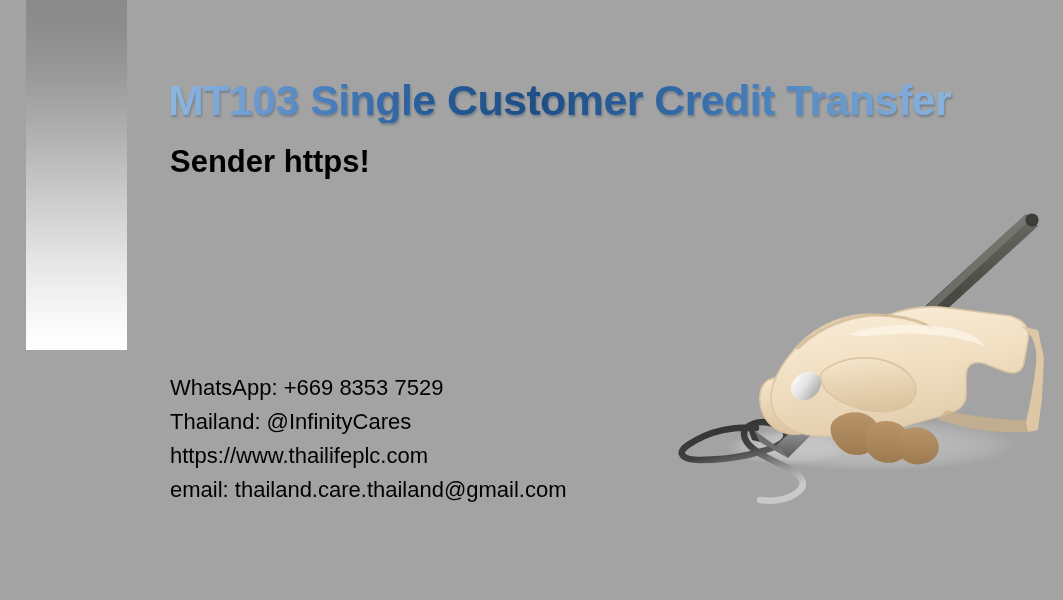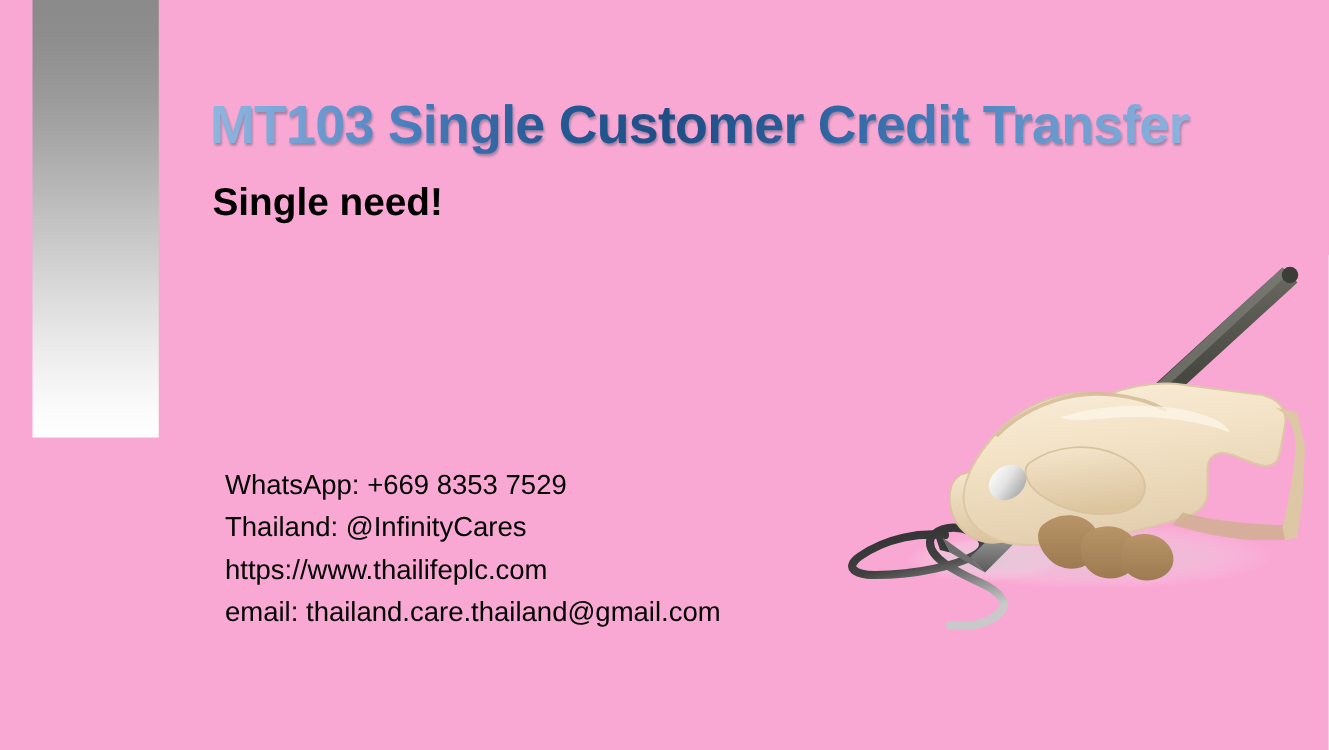--- a/index.html
+++ b/index.html
@@ -8,21 +8,21 @@
     background: #ffffff;
   }
   body {
     font-family: "Liberation Sans", sans-serif;
   }
 
   #slide {
     position: relative;
     width: 1063px;
     height: 600px;
-    background: #f9a8d4;
+    background: #a3a3a3;
     overflow: hidden;
   }
 
   
   #left-bar {
     position: absolute;
     left: 26px;
     top: 0;
     width: 101px;
     height: 350px;
@@ -95,21 +95,20 @@
   }
 
   
   #contact-block {
     position: absolute;
     left: 170px;
     top: 371px;
     font-family: "Liberation Sans", sans-serif;
     font-size: 22px;
     color: #000000;
-    margin-left: 10px;
   }
   .contact-line {
     white-space: nowrap;
     line-height: 34px;
     height: 34px;
   }
 
   
   #hand-art {
     position: absolute;
@@ -122,21 +121,21 @@
 </style>
 </head>
 <body>
 
 <div id="slide">
 
   <div id="left-bar"></div>
 
   <div id="title">MT103 Single Customer Credit Transfer</div>
 
-  <div id="headline">Single need!</div>
+  <div id="headline">Sender https!</div>
 
 
   <div id="contact-block">
     <div class="contact-line">WhatsApp: +669 8353 7529</div>
     <div class="contact-line">Thailand: @InfinityCares</div>
     <div class="contact-line">https://www.thailifeplc.com</div>
     <div class="contact-line">email: thailand.care.thailand@gmail.com</div>
   </div>
 
   <div id="hand-art">

